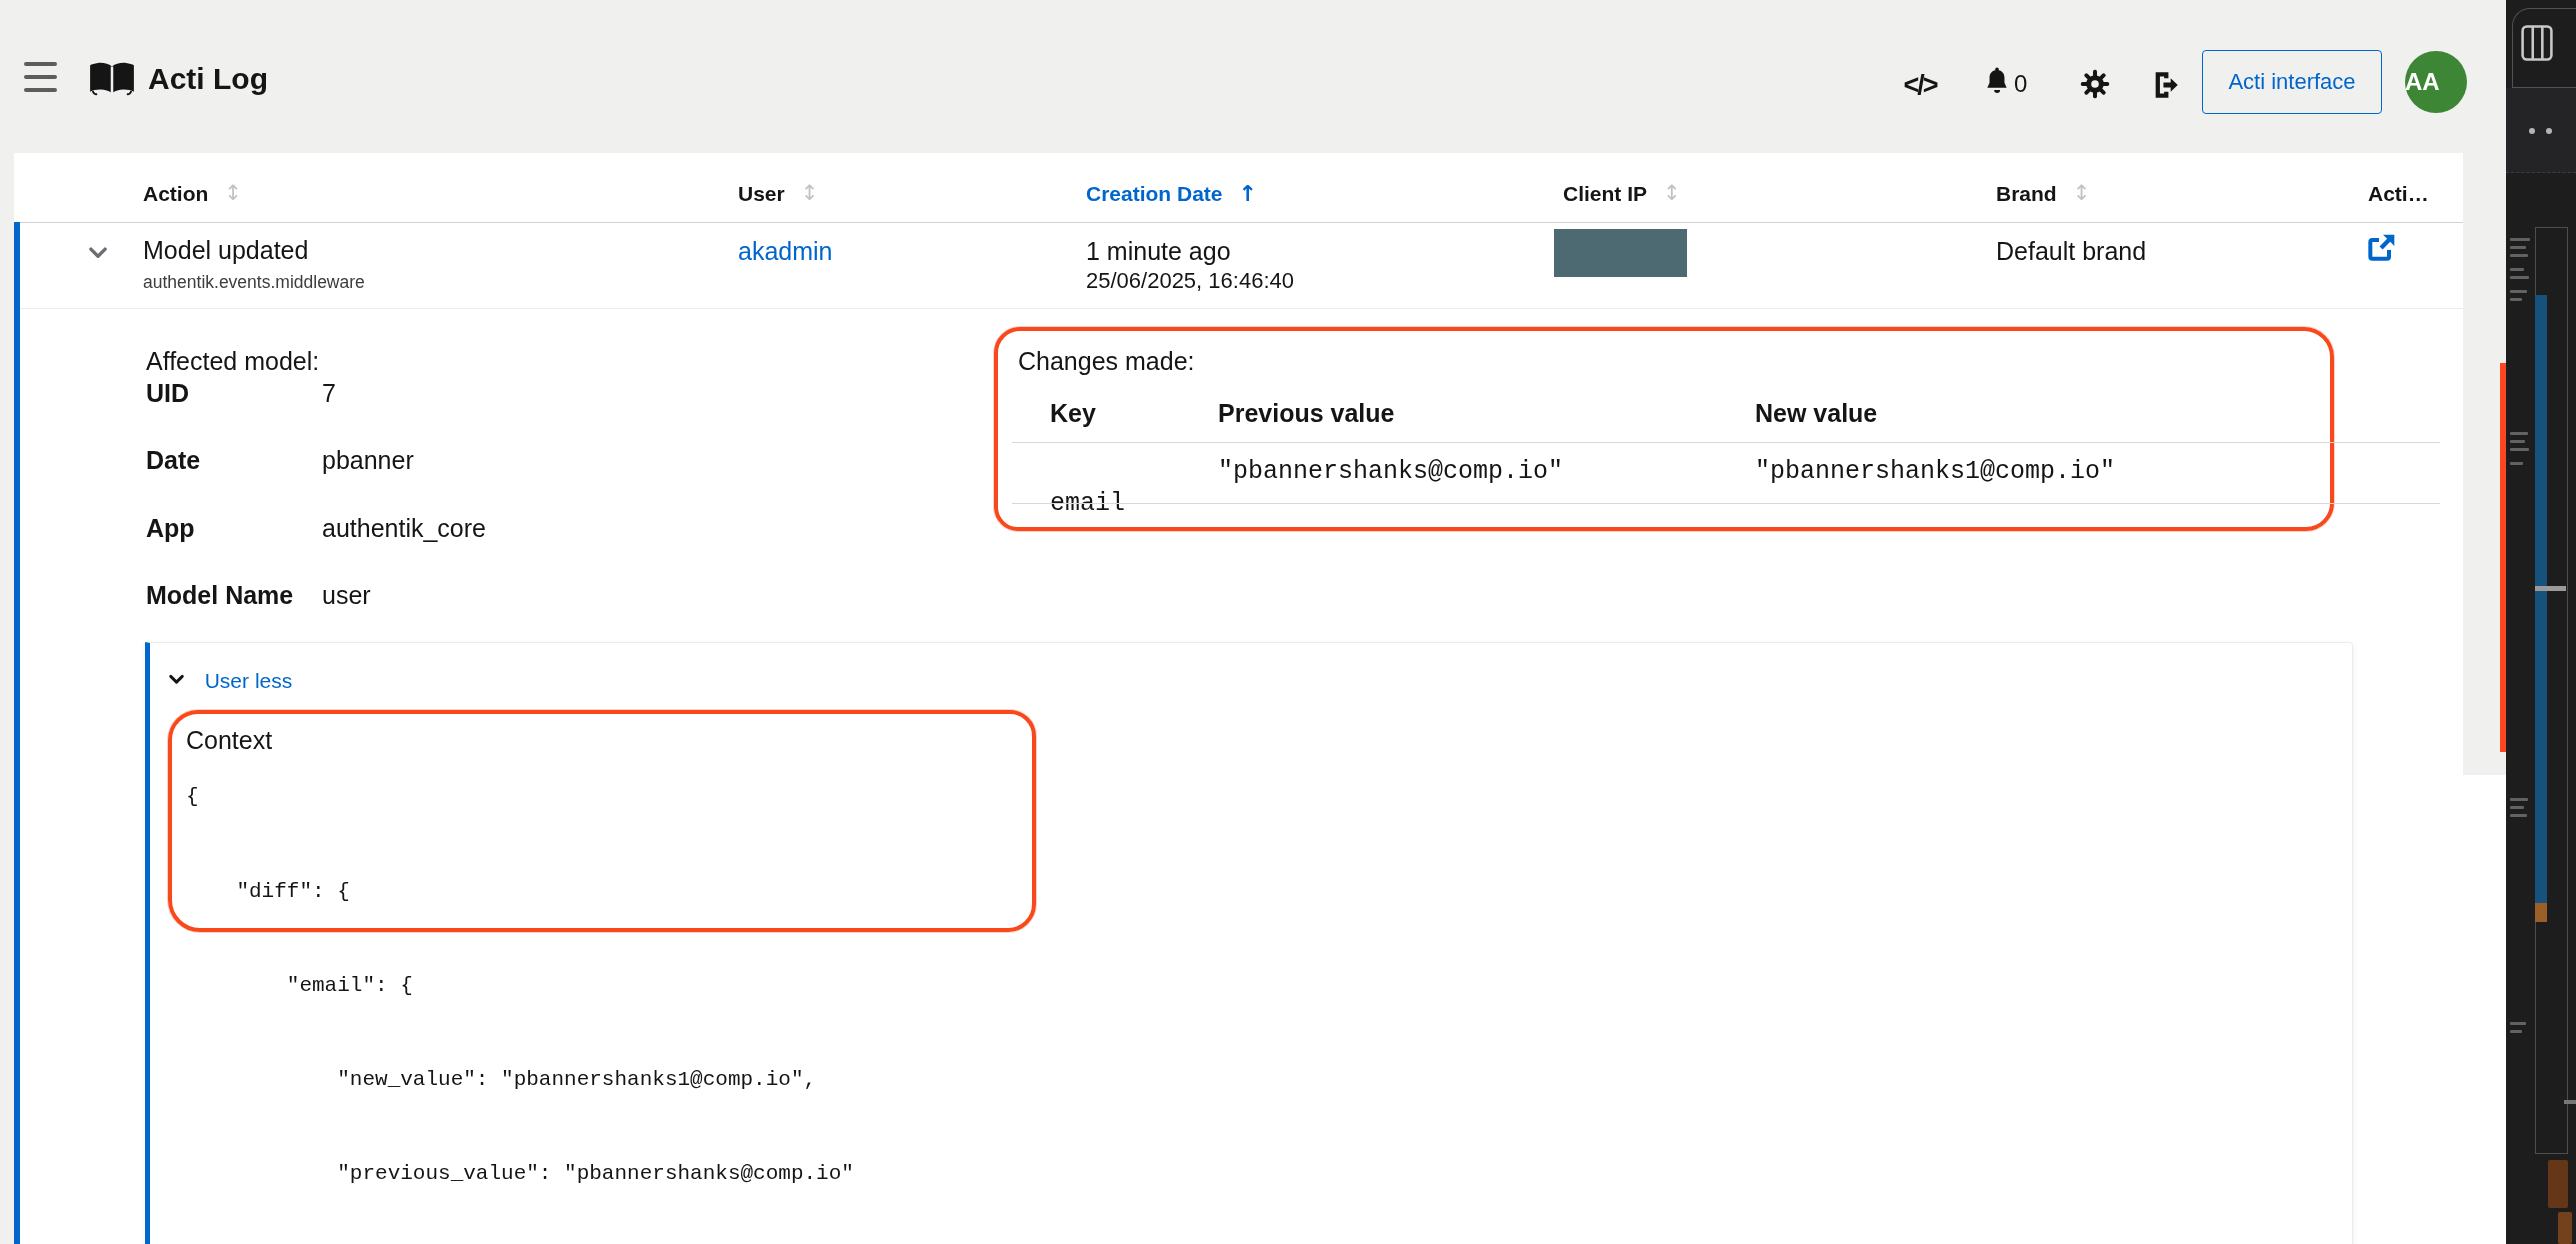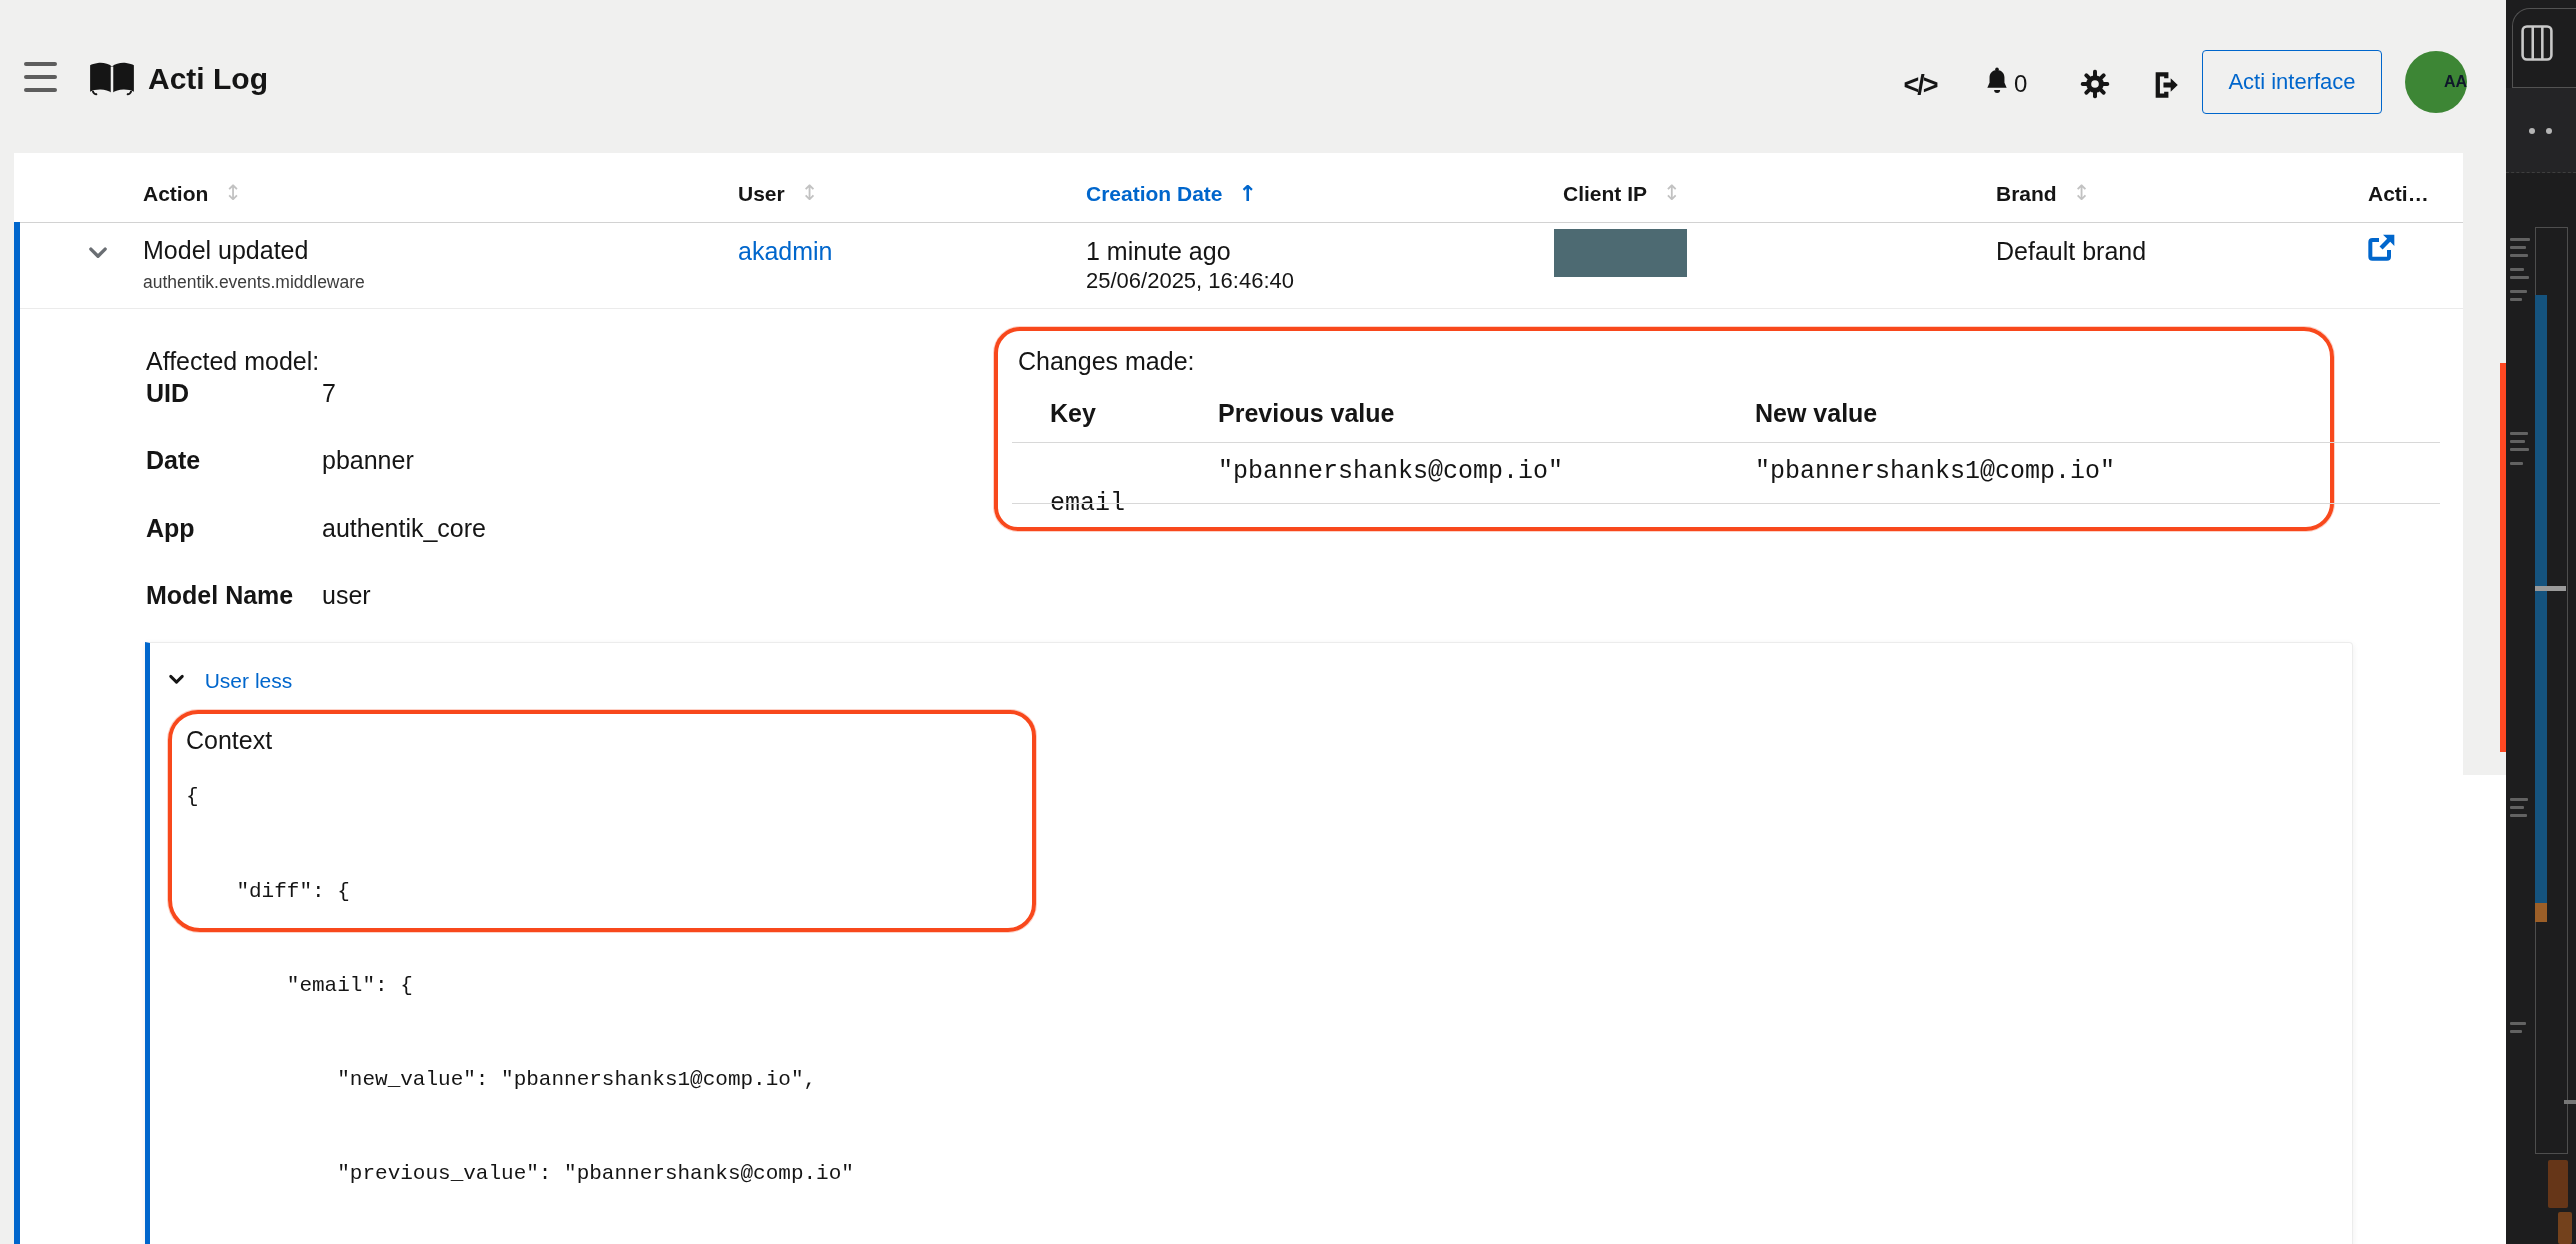--- a/index.html
+++ b/index.html
@@ -19,22 +19,22 @@
     box-shadow:0 0 0 1px rgba(248,72,28,.25);}
   .icon-btn{position:absolute;background:none;border:none;padding:0;cursor:pointer;}
   .bar{position:absolute;}
   .mtext{position:absolute;height:3px;background:#9a9a9a;opacity:.55;border-radius:1px;}
   .hbar{width:33px;height:4px;border-radius:2px;background:#5d5d5d;margin-bottom:9px;}
   pre.ctx{margin:0;font-size:21px;line-height:31.4px;font-family:"Liberation Mono","DejaVu Sans Mono",monospace;color:#151515;}
   pre.ctx div{white-space:pre;}
   .ui-btn{position:absolute;display:flex;align-items:center;justify-content:center;
     background:transparent;border:1px solid var(--accent);border-radius:4px;
     color:var(--accent);font-size:22px;font-family:"Liberation Sans",sans-serif;cursor:pointer;}
-  .avatar{position:absolute;border-radius:50%;background:var(--avatar_bg);color:#0f172a;
-    display:flex;align-items:center;justify-content:flex-end;font-size:16px;font-weight:700;}
+  .avatar{position:absolute;border-radius:50%;background:var(--avatar_bg);color:#ffffff;
+    display:flex;align-items:center;justify-content:flex-start;font-size:24px;font-weight:700;}
 </style>
 </head>
 <body>
 
 <div class="screen">
 
   <div class="abs" style="left:0;top:0;width:2576px;height:152px;background:#f0f0ef;">
     <button class="icon-btn" style="left:24px;top:62px;width:33px;height:30px;">
       <span>
         <span class="hbar" style="display:block;"></span>

